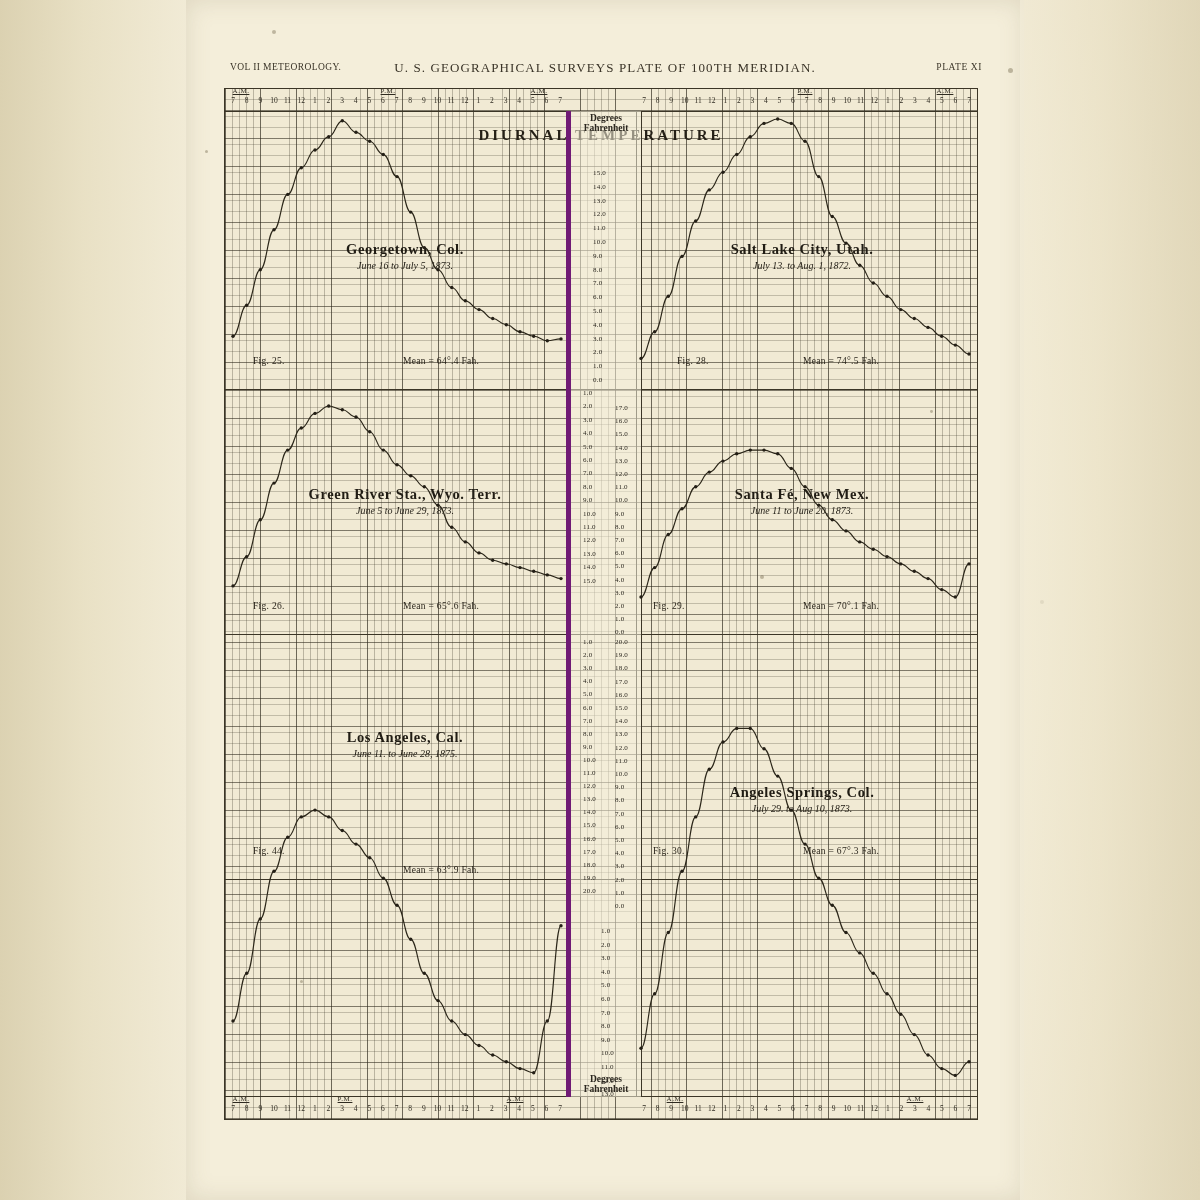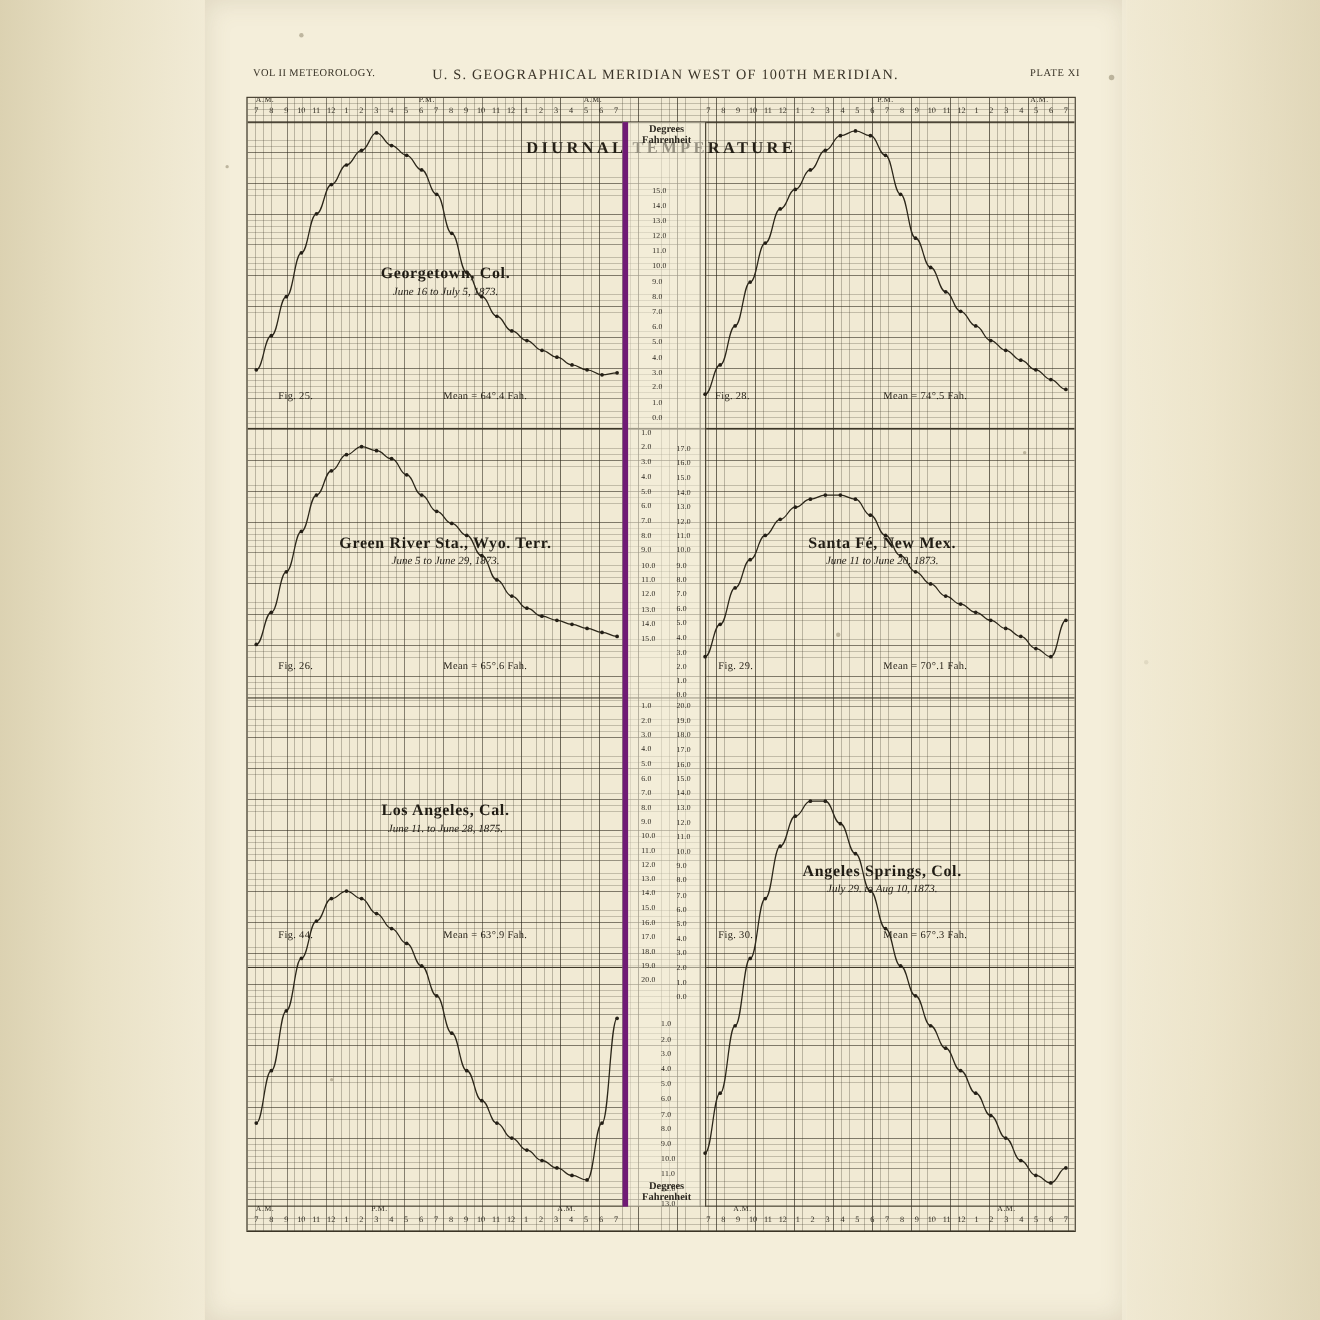--- a/index.html
+++ b/index.html
@@ -59,21 +59,21 @@
     background-image:
       repeating-linear-gradient(90deg, rgba(45,40,28,.55) 0 .9px, rgba(0,0,0,0) .9px 35.5px),
       repeating-linear-gradient(0deg,  rgba(45,40,28,.45) 0 .9px, rgba(0,0,0,0) .9px 28px);
   }
   
   .hourstrip{
     position:absolute;left:0;width:752px;height:22px;
     font-size:7.5px;color:#2e2a20;
   }
   .hourstrip .hr{position:absolute;top:7px;transform:translateX(-50%);}
-  .hourstrip .mk{position:absolute;top:-2px;transform:translateX(-50%);font-size:7px;letter-spacing:.5px;}
+  .hourstrip .mk{position:absolute;top:-2px;transform:translateX(-50%);font-size:7px;letter-spacing:.5px;text-decoration:underline;}
   .hourstrip.top{top:0;border-bottom:1px solid #3b3526;}
   .hourstrip.bottom{bottom:0;border-top:1px solid #3b3526;}
 
   
   .axiscol{
     position:absolute;top:22px;bottom:22px;left:341px;width:70px;
     border-left:5px solid #701a75;border-right:1px solid #3b3526;
     background:rgba(244,238,218,.55);
   }
   .axistitle{
@@ -110,21 +110,21 @@
   .speck{position:absolute;border-radius:50%;background:rgba(90,78,50,.35);}
 </style>
 </head>
 <body>
 
 <div id="page">
   <div id="plate">
 
     <div class="runhead">
       <span class="left">VOL II METEOROLOGY.</span>
-      <span class="center">U. S. GEOGRAPHICAL MERIDIAN WEST OF 100TH MERIDIAN.</span>
+      <span class="center">U. S. GEOGRAPHICAL SURVEYS PLATE OF 100TH MERIDIAN.</span>
       <span class="right">PLATE  XI</span>
     </div>
 
     <div id="frame">
       <div class="ruling"></div>
       <div class="ruling heavy"></div>
 
       <div class="platetitle">DIURNAL   TEMPERATURE</div>
 
       <div class="hourstrip top" id="strip-top">
@@ -364,21 +364,25 @@
           </div>
       </div>
 
       <div class="cap" style="left:20px;width:320px;top:152px">
         <div class="name">Georgetown, Col.</div>
         <div class="dates">June 16 to July 5, 1873.</div>
       </div>
       <div class="fig" style="left:28px;top:267px">Fig. 25.</div>
       <div class="mean" style="left:178px;top:267px">Mean  =  64°.4 Fah.</div>
 
-      <div class="fig" style="left:425px;top:267px">Fig. 28.</div>
+      <div class="cap" style="left:412px;width:330px;top:152px">
+        <div class="name">Salt Lake City, Utah.</div>
+        <div class="dates">July 13. to Aug. 1, 1872.</div>
+      </div>
+      <div class="fig" style="left:452px;top:267px">Fig. 28.</div>
       <div class="mean" style="left:578px;top:267px">Mean  =  74°.5 Fah.</div>
 
       <div class="cap" style="left:20px;width:320px;top:397px">
         <div class="name">Green River Sta., Wyo. Terr.</div>
         <div class="dates">June 5 to June 29, 1873.</div>
       </div>
       <div class="fig" style="left:28px;top:512px">Fig. 26.</div>
       <div class="mean" style="left:178px;top:512px">Mean  =  65°.6 Fah.</div>
 
       <div class="cap" style="left:412px;width:330px;top:397px">
@@ -386,21 +390,21 @@
         <div class="dates">June 11 to June 20, 1873.</div>
       </div>
       <div class="fig" style="left:428px;top:512px">Fig. 29.</div>
       <div class="mean" style="left:578px;top:512px">Mean  =  70°.1 Fah.</div>
 
       <div class="cap" style="left:20px;width:320px;top:640px">
         <div class="name">Los Angeles,  Cal.</div>
         <div class="dates">June 11. to June 28, 1875.</div>
       </div>
       <div class="fig" style="left:28px;top:757px">Fig. 44.</div>
-      <div class="mean" style="left:178px;top:757px">Mean  =  63°.9 Fah.</div>
+      <div class="mean" style="left:178px;top:776px">Mean  =  63°.9 Fah.</div>
 
       <div class="cap" style="left:412px;width:330px;top:695px">
         <div class="name">Angeles Springs, Col.</div>
         <div class="dates">July   29. to Aug 10, 1873.</div>
       </div>
       <div class="fig" style="left:428px;top:757px">Fig. 30.</div>
       <div class="mean" style="left:578px;top:757px">Mean  =  67°.3 Fah.</div>
 
       <svg class="curve" id="curves" width="752" height="1030">
           <path d="M8.0,247.2C14.1,247.2 15.5,216.2 21.7,216.2C27.8,216.2 29.2,180.7 35.3,180.7C41.5,180.7 42.9,140.8 49.0,140.8C55.1,140.8 56.5,105.4 62.7,105.4C68.8,105.4 70.2,78.8 76.3,78.8C82.5,78.8 83.8,61.0 90.0,61.0C96.2,61.0 97.5,47.7 103.7,47.7C109.8,47.7 111.2,31.8 117.3,31.8C123.5,31.8 124.8,43.3 131.0,43.3C137.2,43.3 138.5,52.2 144.7,52.2C150.8,52.2 152.2,65.5 158.3,65.5C164.5,65.5 165.8,87.6 172.0,87.6C178.2,87.6 179.5,123.1 185.7,123.1C191.8,123.1 193.2,158.6 199.3,158.6C205.5,158.6 206.8,180.7 213.0,180.7C219.2,180.7 220.5,198.5 226.7,198.5C232.8,198.5 234.2,211.8 240.3,211.8C246.5,211.8 247.8,220.6 254.0,220.6C260.2,220.6 261.5,229.5 267.7,229.5C273.8,229.5 275.2,235.7 281.3,235.7C287.5,235.7 288.8,242.8 295.0,242.8C301.2,242.8 302.5,247.2 308.7,247.2C314.8,247.2 316.2,251.7 322.3,251.7C328.5,251.7 329.8,249.9 336.0,249.9"></path>

